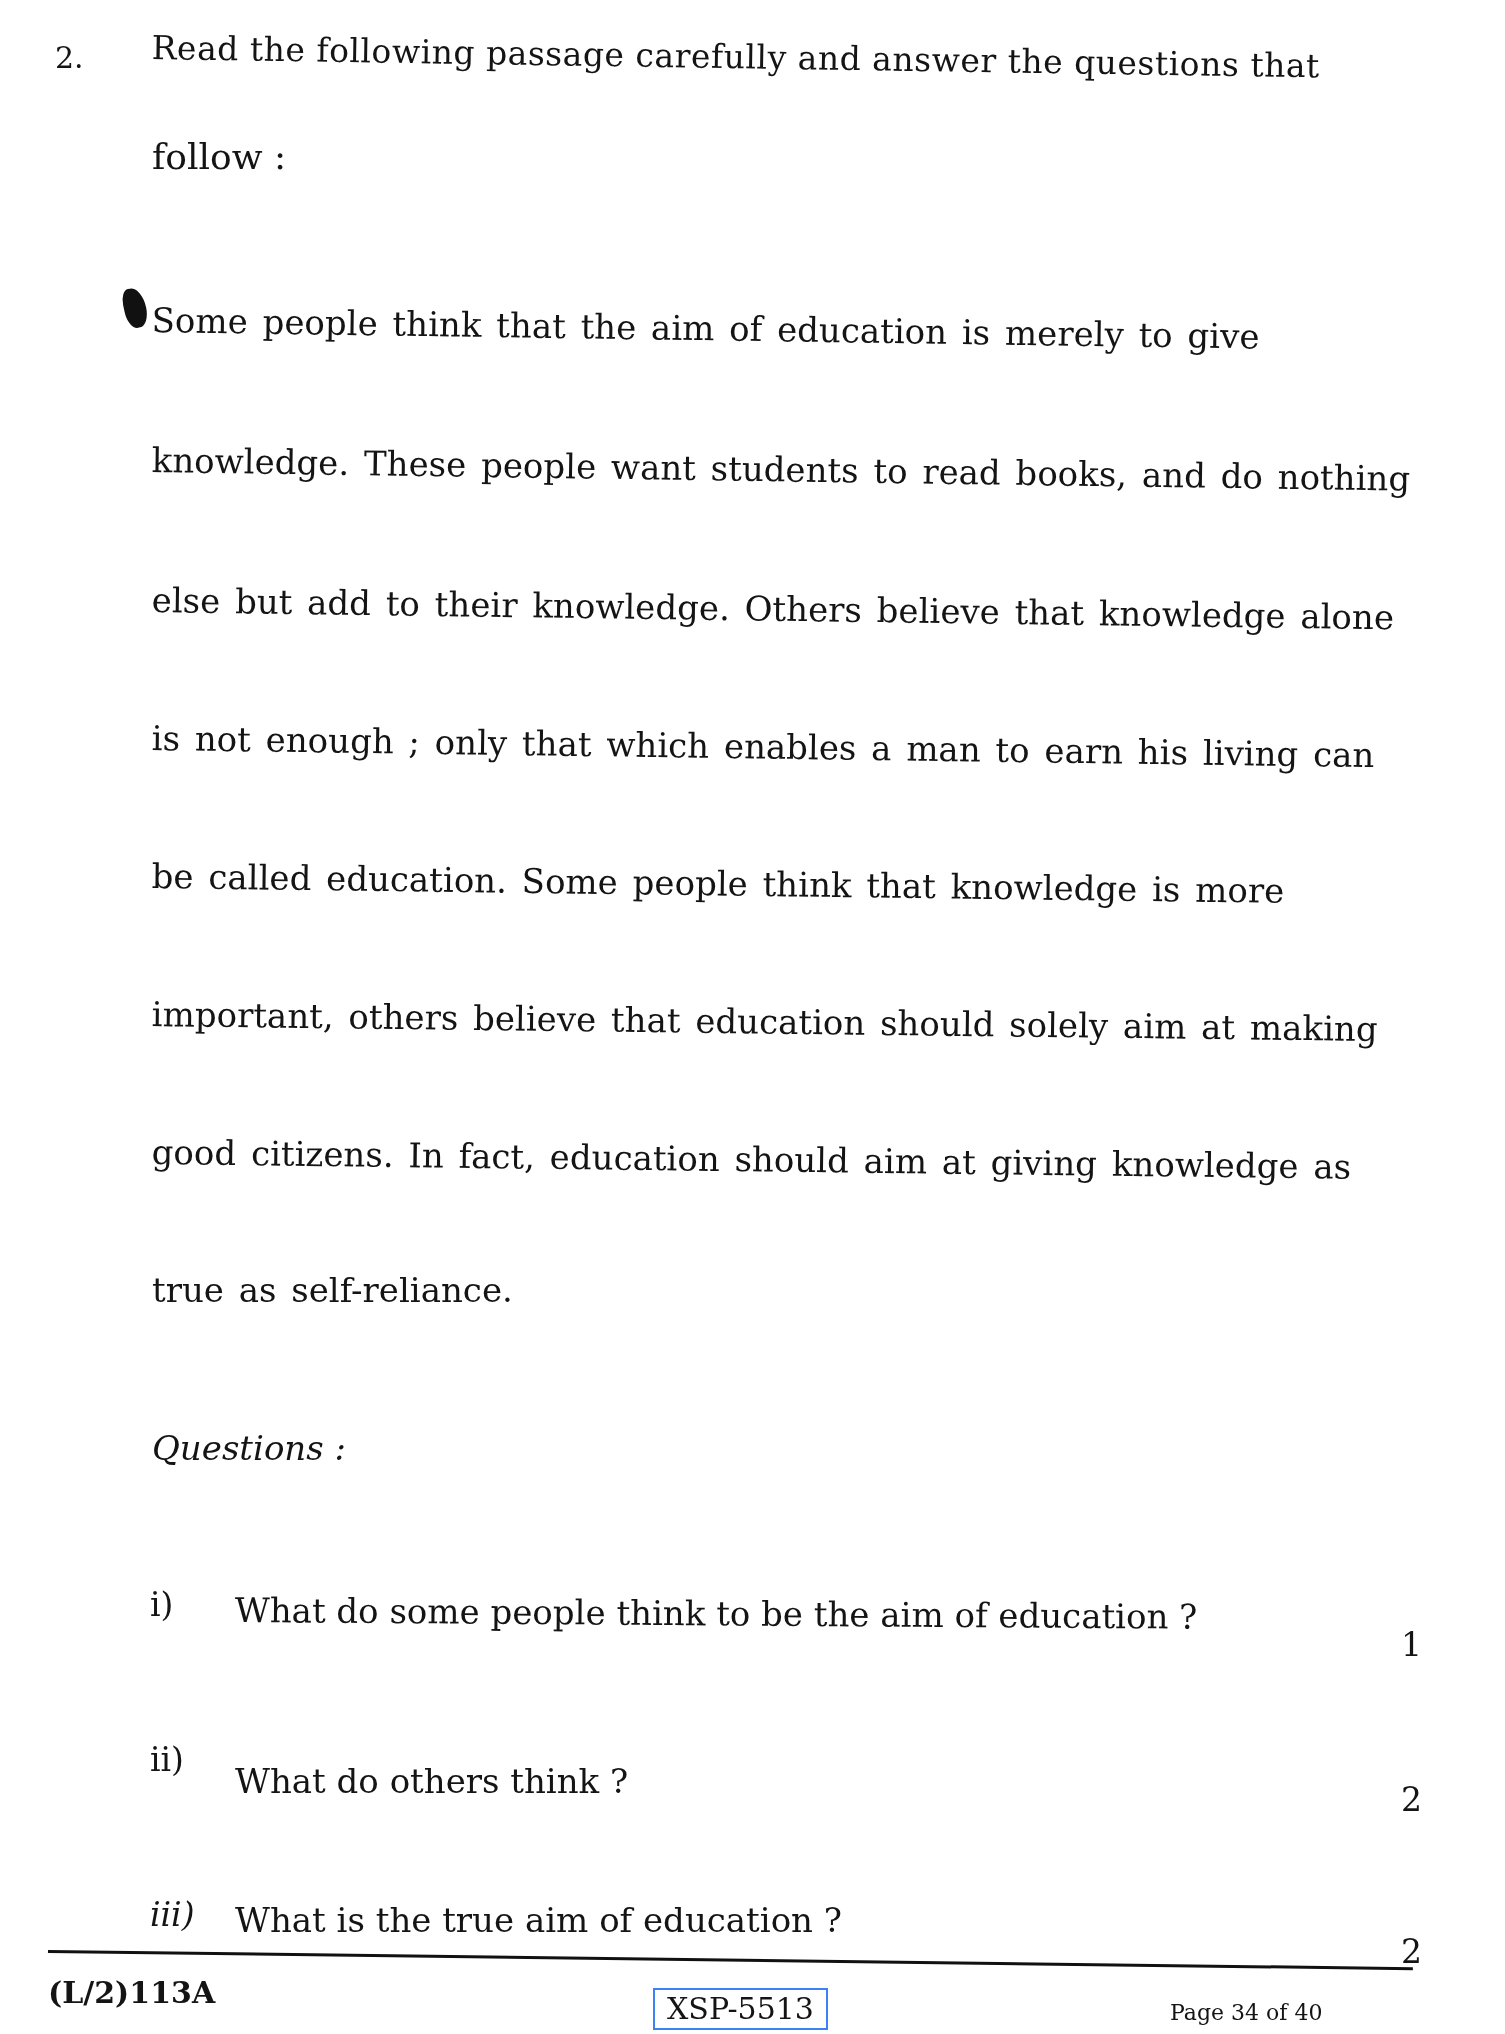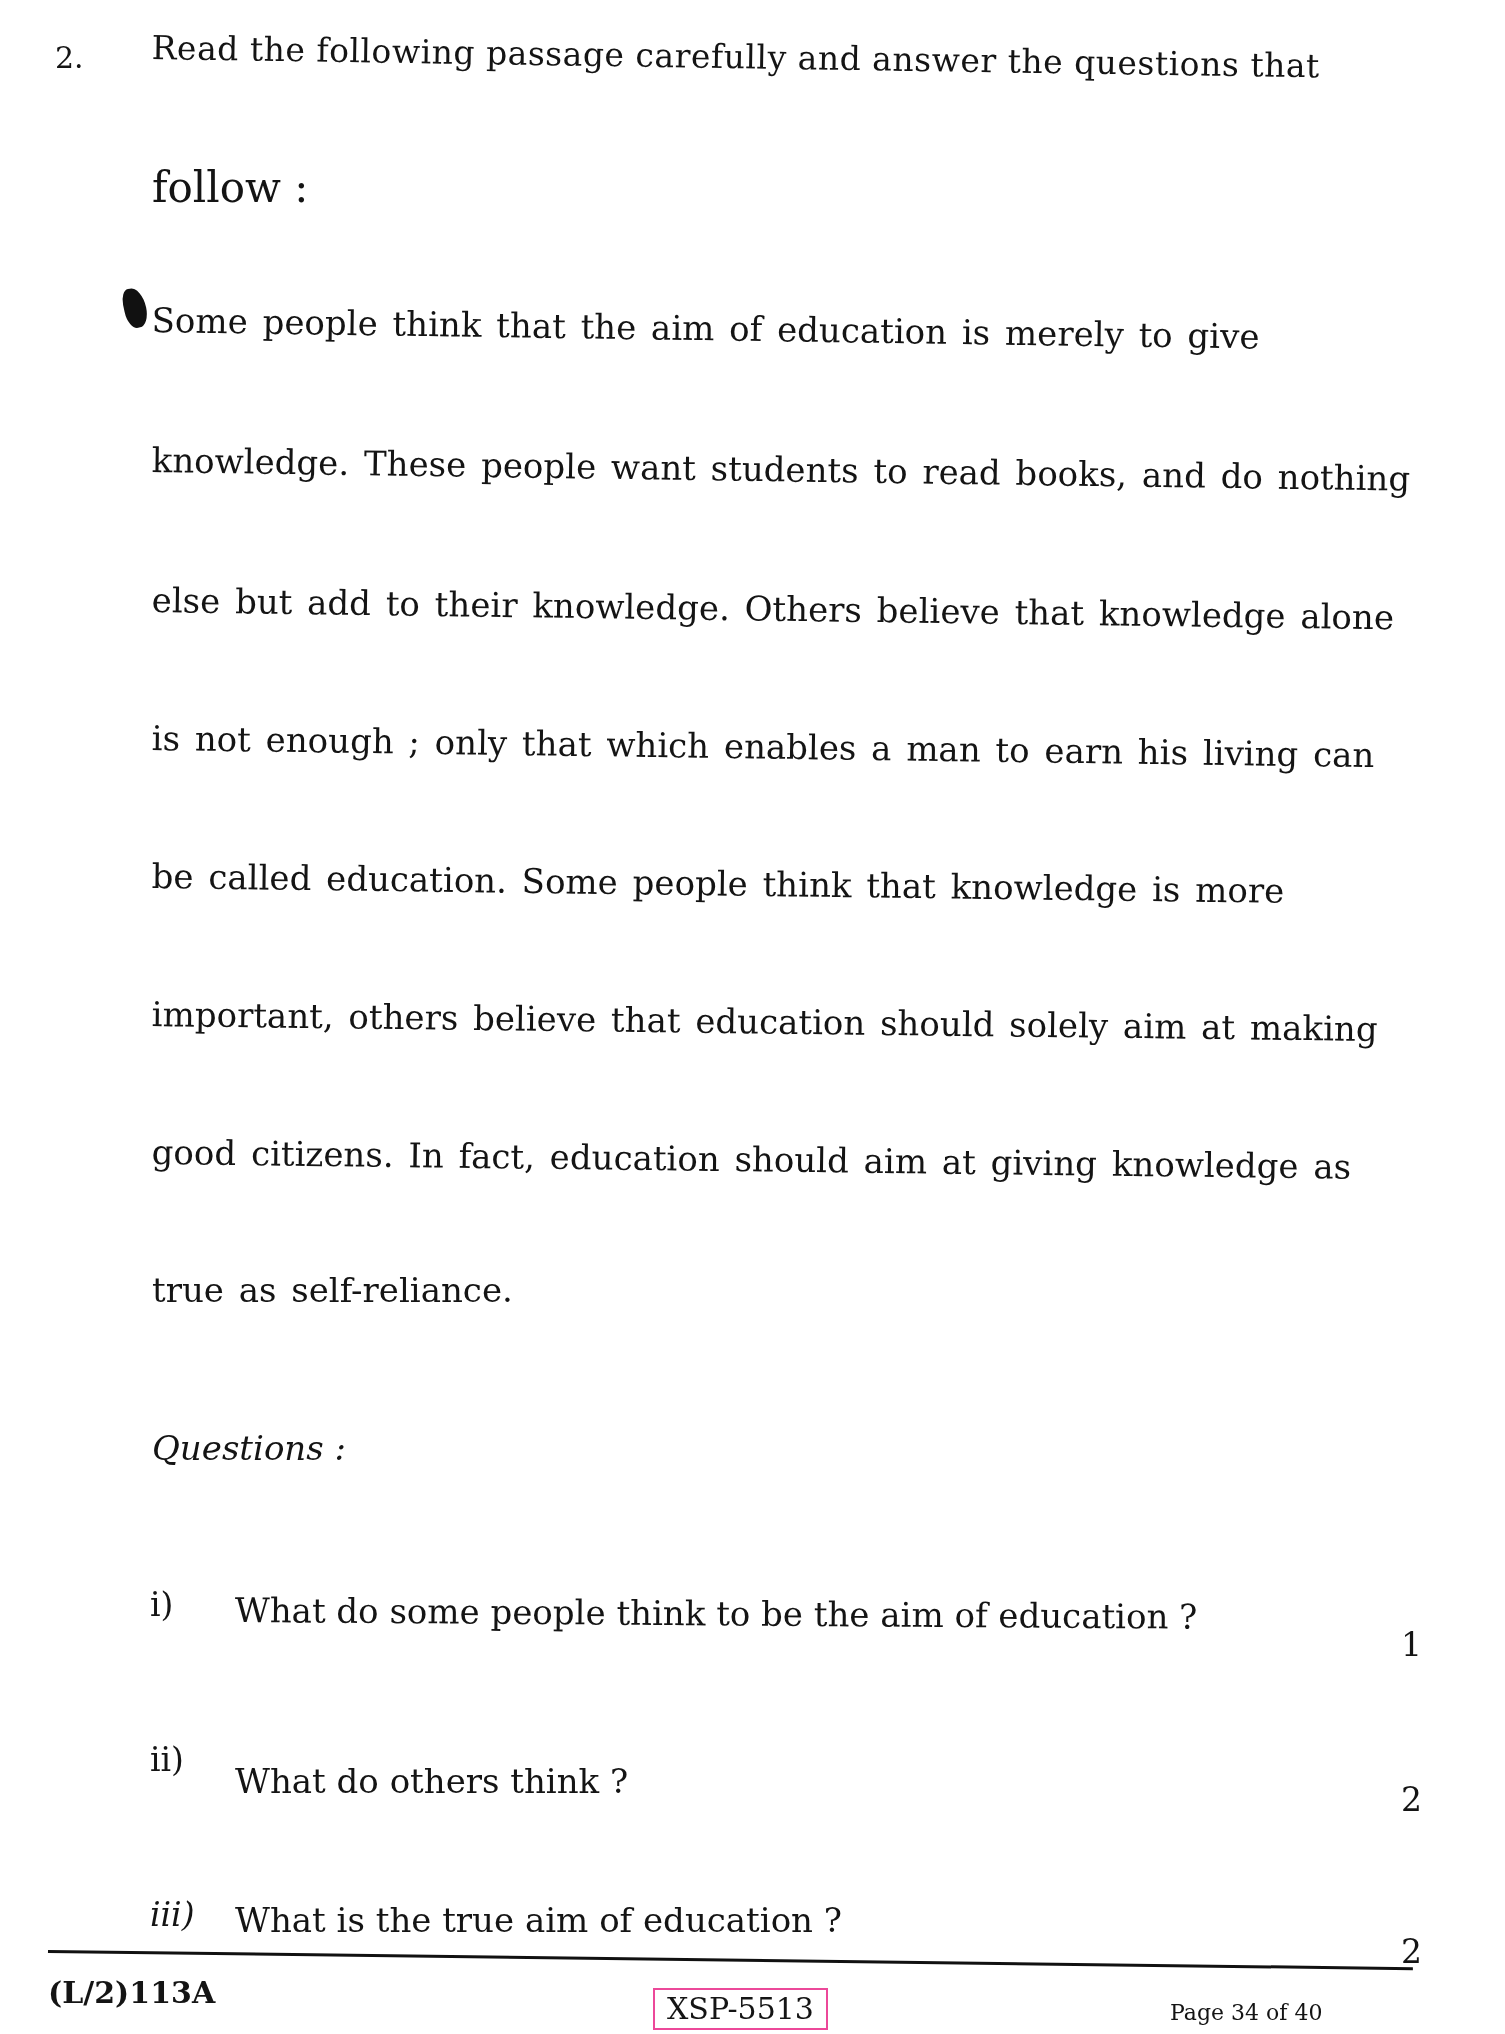--- a/index.html
+++ b/index.html
@@ -4,29 +4,29 @@
 <style>
   html, body { margin: 0; padding: 0; background: #ffffff; }
   body {
     width: 1505px; height: 2034px; position: relative; overflow: hidden;
     font-family: "DejaVu Serif", "Liberation Serif", serif;
     color: #141414;
   }
   .abs { position: absolute; white-space: nowrap; }
   .qnum { left: 55px; top: 40px; font-size: 30px; }
   .instr { left: 152px; top: 28px; font-size: 33px; letter-spacing: 0.5px; transform: rotate(0.9deg); transform-origin: left top; }
-  .follow { left: 152px; top: 163px; font-size: 42px; }
+  .follow { left: 152px; top: 136px; font-size: 36px; }
   .para-line { left: 152px; font-size: 34px; word-spacing: 4px; transform-origin: left top; }
   .qs-label { left: 152px; top: 1428px; font-size: 34px; font-style: italic; text-align: right; }
   .sub-num { left: 150px; font-size: 33px; }
   .sub-text { left: 235px; font-size: 34px; }
   .marks { left: 1392px; font-size: 33px; text-align: right; width: 30px; }
   .rule { position: absolute; left: 48px; top: 1950px; width: 1365px; height: 3px; background: #111; transform: rotate(0.72deg); transform-origin: left top; }
   .footer-left { left: 48px; top: 1975px; font-size: 30px; font-weight: bold; }
-  .footer-box { left: 653px; top: 1988px; font-size: 30px; border: 2px solid #ec4899; padding: 0 12px; line-height: 38px; }
+  .footer-box { left: 653px; top: 1988px; font-size: 30px; border: 2px solid #3b82f6; padding: 0 12px; line-height: 38px; }
   .footer-right { left: 1170px; top: 2000px; font-size: 22px; }
   .mark-blot { position: absolute; left: 124px; top: 288px; width: 22px; height: 40px; background: #111; border-radius: 40% 60% 50% 50%; transform: rotate(-12deg); }
 </style>
 </head>
 <body>
 
 <div>
 
   <span class="abs qnum">2.</span>
   <span class="abs instr">Read the following passage carefully and answer the questions that</span>

